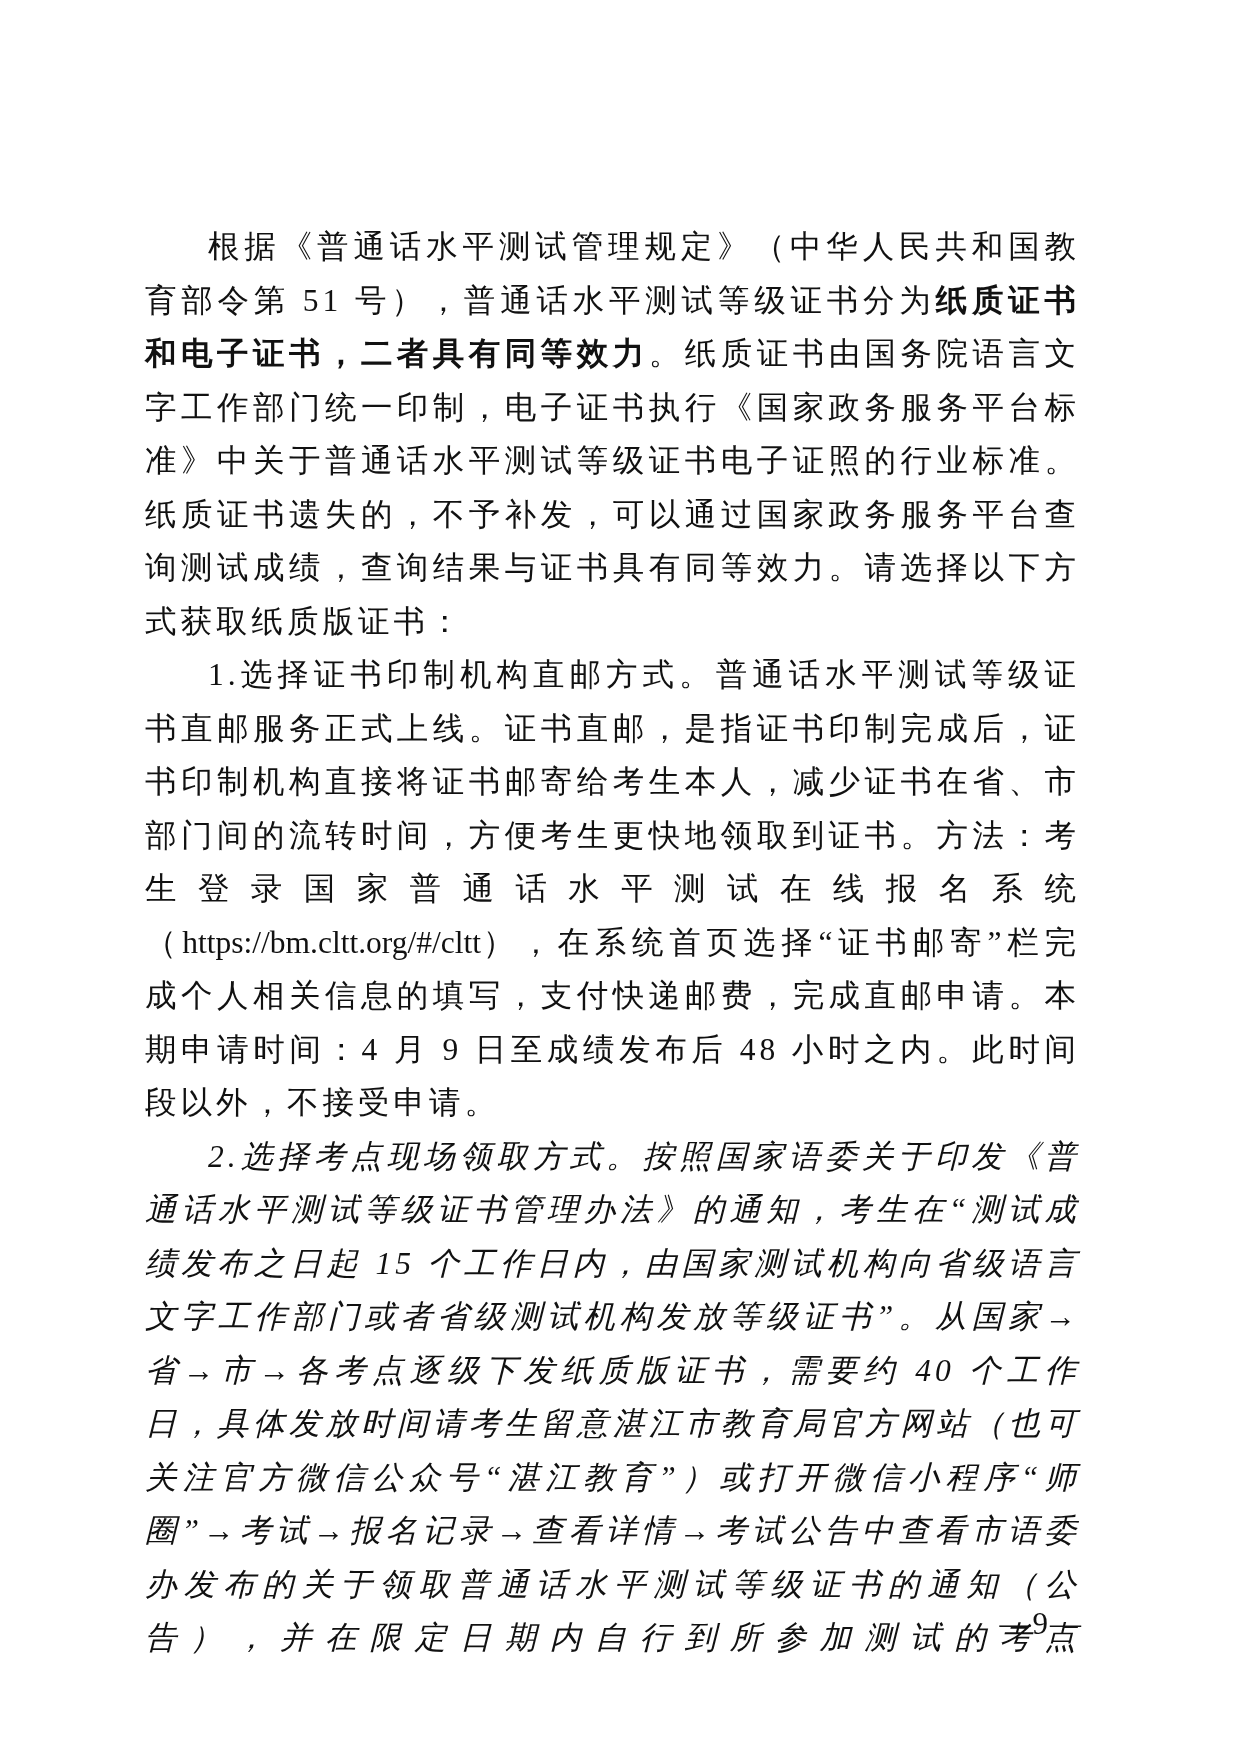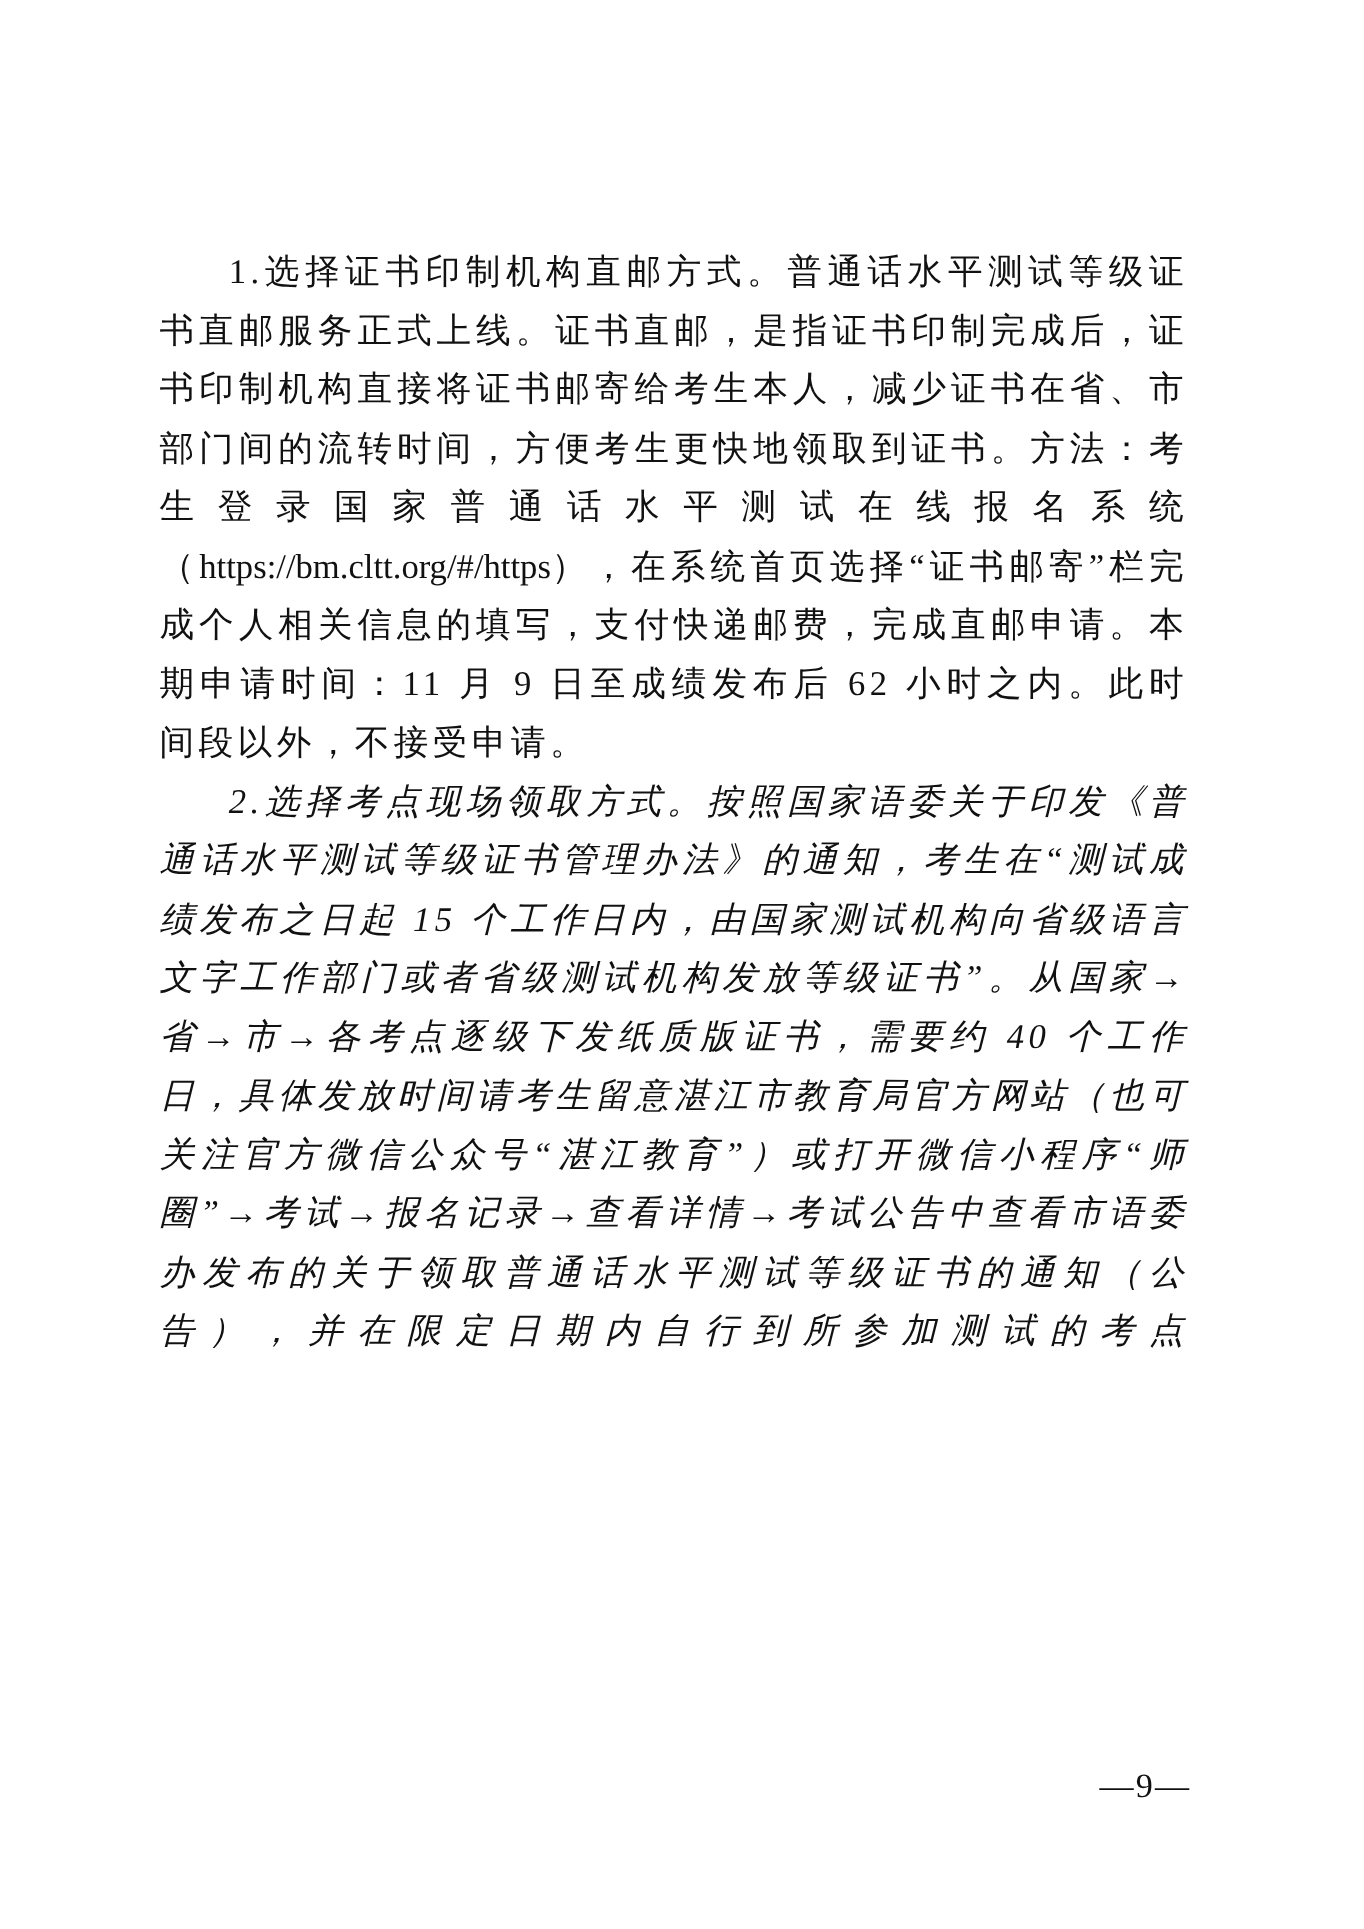--- a/index.html
+++ b/index.html
@@ -52,21 +52,24 @@
     letter-spacing: 2px;
     color: #111111;
   }
 </style>
 </head>
 <body>
 
 <div class="page">
   <main class="body-text">
     <p>
-      <span class="run">1.选择证书印制机构直邮方式。普通话水平测试等级证书直邮服务正式上线。证书直邮，是指证书印制完成后，证书印制机构直接将证书邮寄给考生本人，减少证书在省、市部门间的流转时间，方便考生更快地领取到证书。方法：考生登录国家普通话水平测试在线报名系统（</span><span class="run url">https://bm.cltt.org/#/https</span><span class="run">），在系统首页选择“证书邮寄”栏完成个人相关信息的填写，支付快递邮费，完成直邮申请。本期申请时间：11 月 9 日至成绩发布后 62 小时之内。此时间段以外，不接受申请。</span>
+      <span class="run">根据《普通话水平测试管理规定》（中华人民共和国教育部令第 51 号），普通话水平测试等级证书分为</span><b class="run-bold">纸质证书和电子证书，二者具有同等效力</b><span class="run">。纸质证书由国务院语言文字工作部门统一印制，电子证书执行《国家政务服务平台标准》中关于普通话水平测试等级证书电子证照的行业标准。纸质证书遗失的，不予补发，可以通过国家政务服务平台查询测试成绩，查询结果与证书具有同等效力。请选择以下方式获取纸质版证书：</span>
+    </p>
+    <p>
+      <span class="run">1.选择证书印制机构直邮方式。普通话水平测试等级证书直邮服务正式上线。证书直邮，是指证书印制完成后，证书印制机构直接将证书邮寄给考生本人，减少证书在省、市部门间的流转时间，方便考生更快地领取到证书。方法：考生登录国家普通话水平测试在线报名系统（</span><span class="run url">https://bm.cltt.org/#/cltt</span><span class="run">），在系统首页选择“证书邮寄”栏完成个人相关信息的填写，支付快递邮费，完成直邮申请。本期申请时间：4 月 9 日至成绩发布后 48 小时之内。此时间段以外，不接受申请。</span>
     </p>
     <p class="para-continued">
       <span class="run">2.选择考点现场领取方式。按照国家语委关于印发《普通话水平测试等级证书管理办法》的通知，考生在“测试成绩发布之日起 15 个工作日内，由国家测试机构向省级语言文字工作部门或者省级测试机构发放等级证书”。从国家→省→市→各考点逐级下发纸质版证书，需要约 40 个工作日，具体发放时间请考生留意湛江市教育局官方网站（也可关注官方微信公众号“湛江教育”）或打开微信小程序“师圈”→考试→报名记录→查看详情→考试公告中查看市语委办发布的关于领取普通话水平测试等级证书的通知（公告），并在限定日期内自行到所参加测试的考点</span>
     </p>
   </main>
 
   <footer class="page-num">—9—</footer>
 </div>
 
 </body></html>

